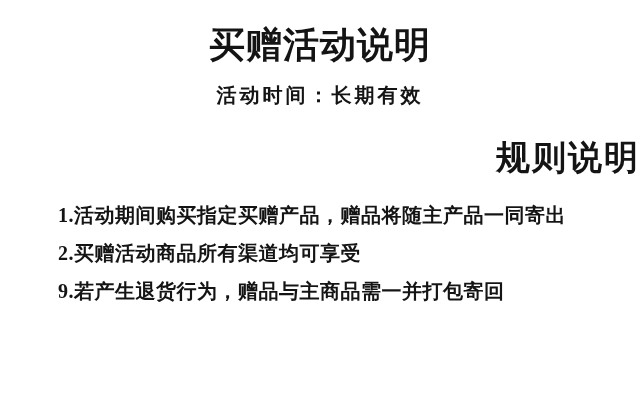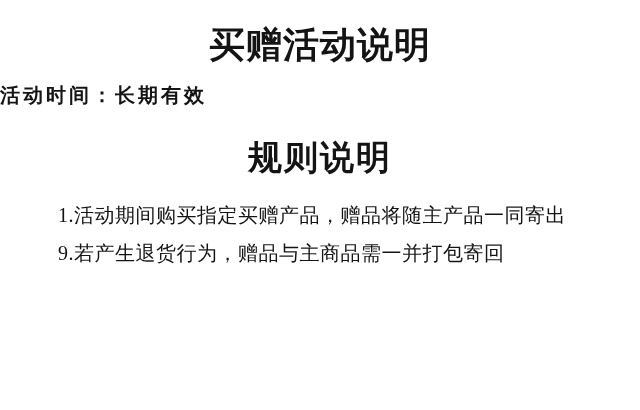--- a/index.html
+++ b/index.html
@@ -22,38 +22,39 @@
     line-height: 38px;
     font-weight: bold;
     text-align: center;
     letter-spacing: 1px;
   }
   .subtitle {
     margin: 20px 0 0 0;
     font-size: 20px;
     line-height: 22px;
     font-weight: bold;
+    text-align: center;
     letter-spacing: 3px;
   }
   .section-heading {
     margin: 34px 0 0 0;
     font-size: 34px;
     line-height: 36px;
     font-weight: bold;
-    text-align: center;
+    text-align: right;
     letter-spacing: 2px;
   }
   .rules {
     margin: 28px 20px 0 58px;
   }
   .rule {
     margin: 4px 0 15px 0;
     font-size: 20px;
     line-height: 23px;
-    font-weight: normal;
+    font-weight: bold;
     letter-spacing: 0.5px;
     white-space: nowrap;
   }
   .rule:nth-child(3) {
     margin-bottom: 7px;
   }
   .rule:last-child {
     margin-bottom: 0;
   }
 </style>
@@ -62,15 +63,16 @@
 
 <div class="page">
   <h1 class="title">买赠活动说明</h1>
 
   <p class="subtitle">活动时间：长期有效</p>
 
   <h2 class="section-heading">规则说明</h2>
 
   <div class="rules">
     <p class="rule">1.活动期间购买指定买赠产品，赠品将随主产品一同寄出</p>
+    <p class="rule">2.买赠活动商品所有渠道均可享受</p>
     <p class="rule">9.若产生退货行为，赠品与主商品需一并打包寄回</p>
   </div>
 </div>
 
 </body></html>

